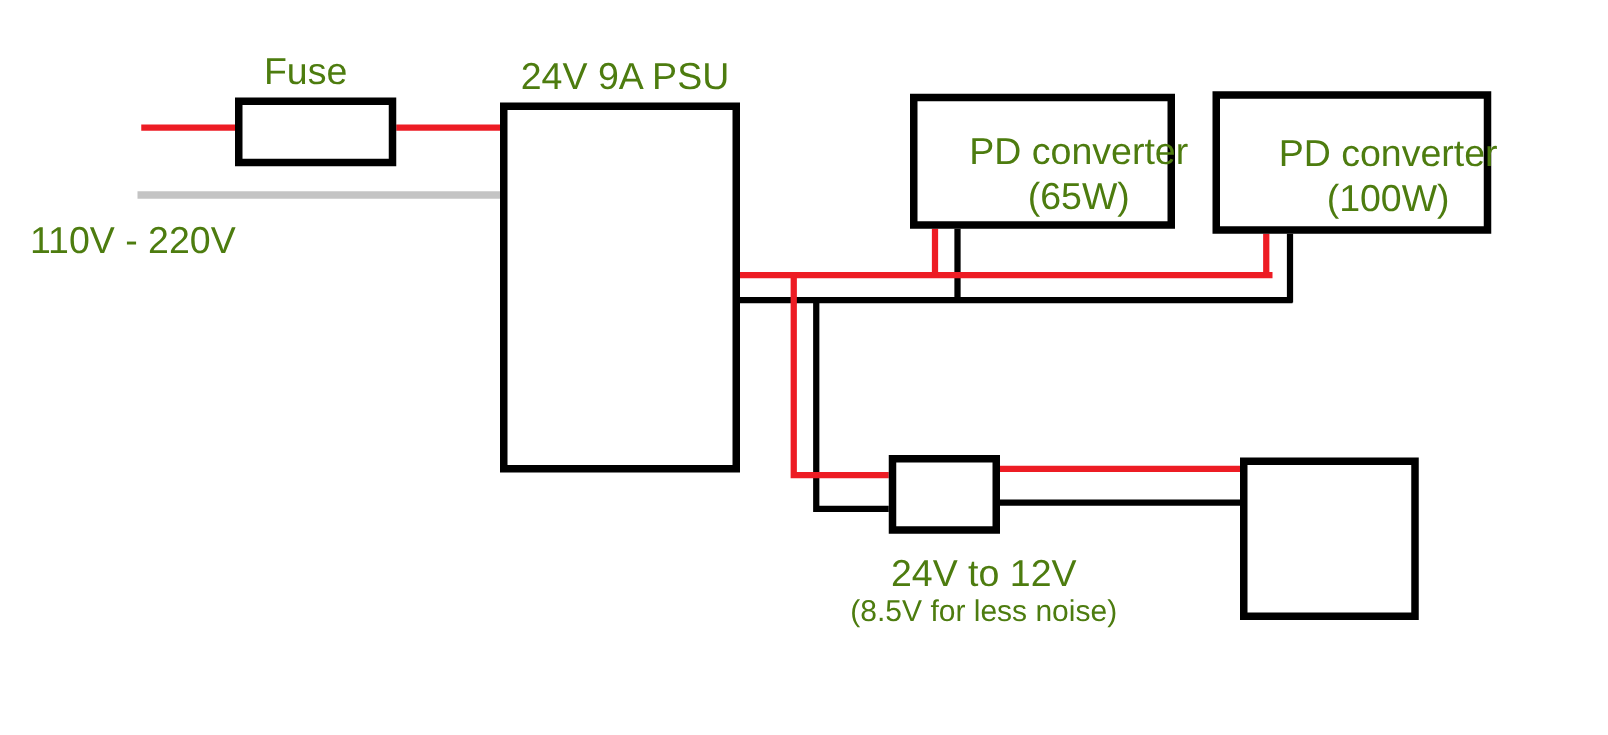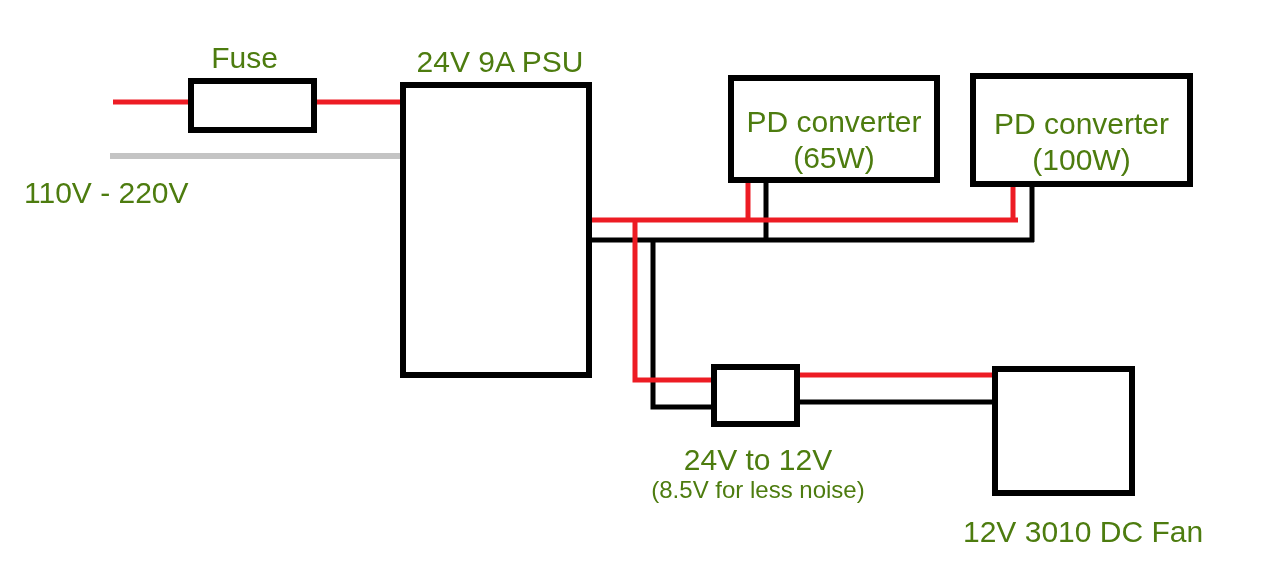--- a/index.html
+++ b/index.html
@@ -36,20 +36,21 @@
     line-height: 36px;
     white-space: nowrap;
   }
   .lbl.center { text-align: center; }
   .box-text {
     position: absolute;
     z-index: 3;
     font-size: 30px;
     line-height: 36px;
     text-align: center;
+    margin-left: 29px;
   }
   .note {
     font-size: 24px;
     line-height: 24px;
   }
   .buck-line2 { margin-top: 4px; }
 </style>
 </head>
 <body>
 
@@ -102,15 +103,14 @@
   <div class="box-text" style="left:970px; top:106px; width:223px;">
     <div>PD converter</div>
     <div>(100W)</div>
   </div>
 
   <div class="box-text" style="left:628px; top:438px; width:260px;">
     <div class="buck-line2">24V to 12V</div>
     <div class="note">(8.5V for less noise)</div>
   </div>
 
-  <div class="lbl center" style="left:963px; top:514px; width:230px;">12V 3010 DC Fan</div>
 
 </div>
 
 </body></html>

